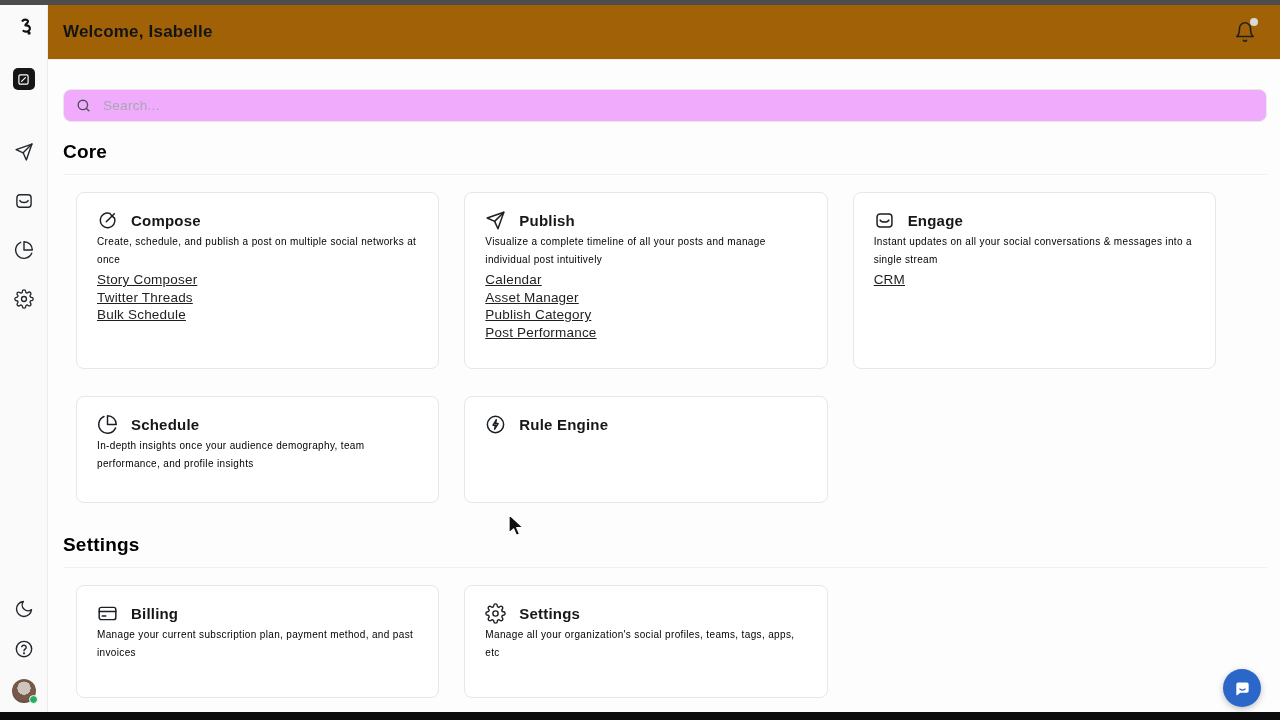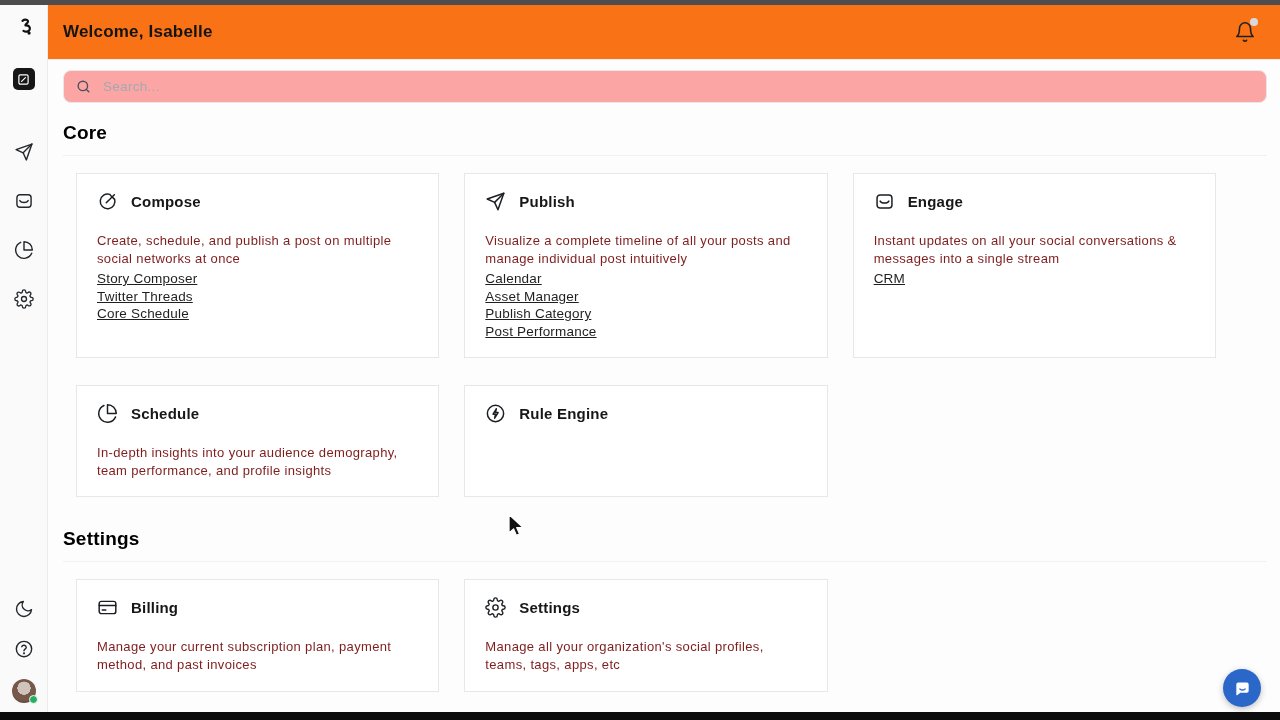--- a/index.html
+++ b/index.html
@@ -18,45 +18,45 @@
   .nav-icons { margin-top:52px; display:flex; flex-direction:column; gap:29px; }
   .nav-ic { width:20px; height:20px; color:#23272b; cursor:pointer; }
   .side-bottom { margin-top:auto; margin-bottom:9px; display:flex; flex-direction:column; align-items:center; gap:20px; }
   .avatar { width:24px; height:24px; border-radius:50%; position:relative; cursor:pointer;
     background:radial-gradient(circle at 50% 38%, #cfc4bc 0 34%, #77594b 35% 62%, #402f2a 100%); }
   .status-dot { position:absolute; right:-2px; bottom:-1px; width:9px; height:9px; border-radius:50%;
     background:#27ae60; border:1.5px solid #fafafa; }
 
   
   .main { flex:1; display:flex; flex-direction:column; min-width:0; }
-  .header { height:55px; background:#f97316; border-bottom:1px solid #eeeeee; flex-shrink:0;
+  .header { height:55px; background:#a16207; border-bottom:1px solid #eeeeee; flex-shrink:0;
     display:flex; align-items:center; padding:0 24px 0 15px;text-align:center; }
   .welcome { font-size:17px; font-weight:700; color:#141414; letter-spacing:.2px; }
   .bell-wrap { margin-left:auto; position:relative; width:22px; height:22px; color:#1f1f1f; cursor:pointer; }
   .bell-dot { position:absolute; top:-3px; right:-2px; width:8px; height:8px; border-radius:50%; background:#d9d9d9; }
 
   .content { flex:1; background:#fdfdfd; padding:0 13px 0 15px; position:relative; }
-  .searchbar { margin-top:10px; height:33px; background:#fca5a5; border:1px solid #e8e8e8; border-radius:8px;
+  .searchbar { margin-top:29px; height:33px; background:#f0abfc; border:1px solid #e8e8e8; border-radius:8px;
     display:flex; align-items:center; padding:0 12px; gap:12px; }
   .searchbar input { border:none; outline:none; flex:1; font-size:13.5px; color:#333; background:transparent;
     font-family:"Liberation Sans", sans-serif; letter-spacing:.3px; }
   .searchbar input::placeholder { color:#a3a9b1; }
   .search-ic { width:15px; height:15px; color:#4c5157; flex-shrink:0; }
 
   .section-heading { margin-top:19px; font-size:19px; font-weight:600; color:#000000; letter-spacing:.2px; }
   .section-divider { height:1px; background:#f1f1f1; margin-top:11px; border:none; }
 
   .cards { margin:17px 51px 0 13px; display:grid; grid-template-columns:repeat(3,1fr);
     column-gap:25px; row-gap:27px; }
-  .card { background:#fff; border:1px solid #e7e7e7; border-radius:0; padding:17px 20px; cursor:pointer; }
+  .card { background:#fff; border:1px solid #e7e7e7; border-radius:8px; padding:17px 20px; cursor:pointer; }
   .card.tall { min-height:177px; } .card.short { min-height:107px; } .card.set { min-height:113px; }
   .card-head { display:flex; align-items:center; gap:13px; }
   .card-ic { width:21px; height:21px; color:#1b1f23; flex-shrink:0; }
   .card-title { font-size:15px; font-weight:600; color:#171717; letter-spacing:.2px; }
-  .card-desc { margin-top:20px; font-size:13px; line-height:17.5px; color:#7f1d1d; letter-spacing:.35px; }
+  .card-desc { margin-top:2px; font-size:10px; line-height:17.5px; color:#000000; letter-spacing:.35px; }
   .card-links { margin-top:3px; }
   .card-links a { display:block; font-size:13.5px; line-height:17.5px; color:#1f1f1f;
     text-decoration:underline; letter-spacing:.2px; }
   .settings-cards { margin-bottom:10px; }
   .spacer-settings { margin-top:31px; }
 
   .chat-launcher { position:absolute; right:19px; bottom:13px; width:38px; height:38px; border-radius:50%;
     background:#2b66c9; display:flex; align-items:center; justify-content:center; cursor:pointer;
     box-shadow:0 2px 6px rgba(0,0,0,.25); }
   .cursor { position:absolute; left:505px; top:513px; pointer-events:none; z-index:50; }
@@ -158,21 +158,21 @@
               <path d="M14.8 3.9 A8.4 8.4 0 1 0 20.1 9.2"></path>
               <path d="M10.6 13.4 L19.8 4.2"></path>
                 <path d="M15.3 4.8 l3.9 3.9"></path>
             </svg>
             <span class="card-title">Compose</span>
           </div>
           <div class="card-desc">Create, schedule, and publish a post on multiple social networks at once</div>
           <div class="card-links">
             <a href="#">Story Composer</a>
             <a href="#">Twitter Threads</a>
-            <a href="#">Core Schedule</a>
+            <a href="#">Bulk Schedule</a>
           </div>
         </div>
 
         <div class="card tall">
           <div class="card-head">
             <svg viewBox="0 0 24 24" class="card-ic stroke">
               <line x1="21.5" y1="2.5" x2="11" y2="13"></line>
               <polygon points="21.5 2.5 14.8 21.5 11 13 2.5 9.2 21.5 2.5"></polygon>
             </svg>
             <span class="card-title">Publish</span>
@@ -201,21 +201,21 @@
         </div>
 
         <div class="card short">
           <div class="card-head">
             <svg viewBox="0 0 24 24" class="card-ic stroke">
               <path d="M21.21 15.89A10 10 0 1 1 8 2.83"></path>
               <path d="M22 12A10 10 0 0 0 12 2v10z"></path>
             </svg>
             <span class="card-title">Schedule</span>
           </div>
-          <div class="card-desc">In-depth insights into your audience demography, team performance, and profile insights</div>
+          <div class="card-desc">In-depth insights once your audience demography, team performance, and profile insights</div>
         </div>
 
         <div class="card short">
           <div class="card-head">
             <svg viewBox="0 0 24 24" class="card-ic stroke">
               <circle cx="12" cy="12" r="9.3"></circle>
               <path d="M12.9 6.6 L9.2 12.8 h2.9 L11 17.4 l4-6.5 h-3 z"></path>
             </svg>
             <span class="card-title">Rule Engine</span>
           </div>

